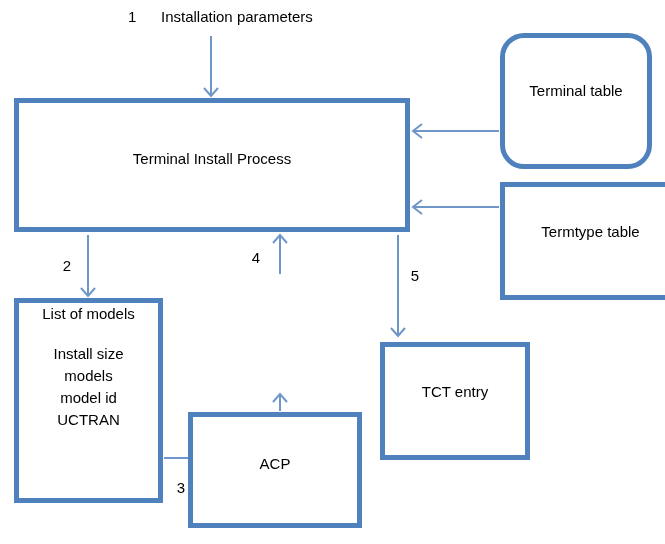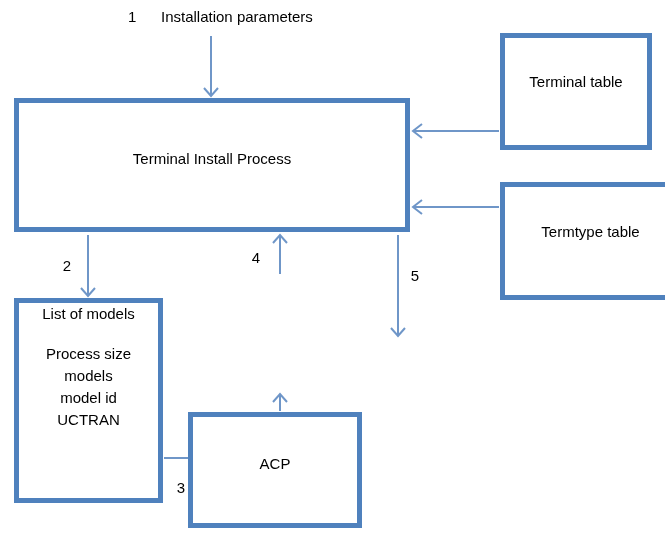--- a/index.html
+++ b/index.html
@@ -41,21 +41,21 @@
     display: flex;
     flex-direction: column;
     align-items: center;
     justify-content: center;
     text-align: center;
     font-size: 15px;
     line-height: 20px;
   }
 
   .box-tip        { left: 14px;  top: 98px;  width: 396px; height: 134px; padding-bottom: 12px; }
-  .box-terminal-table  { left: 500px; top: 33px;  width: 152px; height: 117px; padding-bottom: 20px; }
+  .box-terminal-table  { left: 500px; top: 33px;  width: 152px; height: 136px; padding-bottom: 20px; border-radius: 24px; }
   .box-termtype-table  { left: 500px; top: 182px; width: 181px; height: 118px; padding-bottom: 18px; }
   .box-tct-entry  { left: 380px; top: 342px; width: 150px; height: 118px; padding-bottom: 18px; }
   .box-acp        { left: 188px; top: 412px; width: 174px; height: 116px; padding-bottom: 12px; }
 
   .box-terminal-id { left: 203px; top: 275px; width: 149px; height: 117px; padding-bottom: 18px; line-height: 25px; }
 
   .box-list-models {
     left: 14px; top: 298px; width: 149px; height: 205px;
     justify-content: flex-start;
     line-height: 22px;
@@ -142,25 +142,28 @@
     <div>Terminal table</div>
   </div>
 
   <div class="dbox box-termtype-table">
     <div>Termtype table</div>
   </div>
 
   <div class="dbox box-list-models">
     <div>List of models</div>
     <div class="spacer"></div>
-    <div>Process size</div>
+    <div>Install size</div>
     <div>models</div>
     <div>model id</div>
     <div>UCTRAN</div>
   </div>
 
 
   <div class="dbox box-acp">
     <div>ACP</div>
   </div>
 
+  <div class="dbox box-tct-entry">
+    <div>TCT entry</div>
+  </div>
 
 </div>
 
 </body></html>

